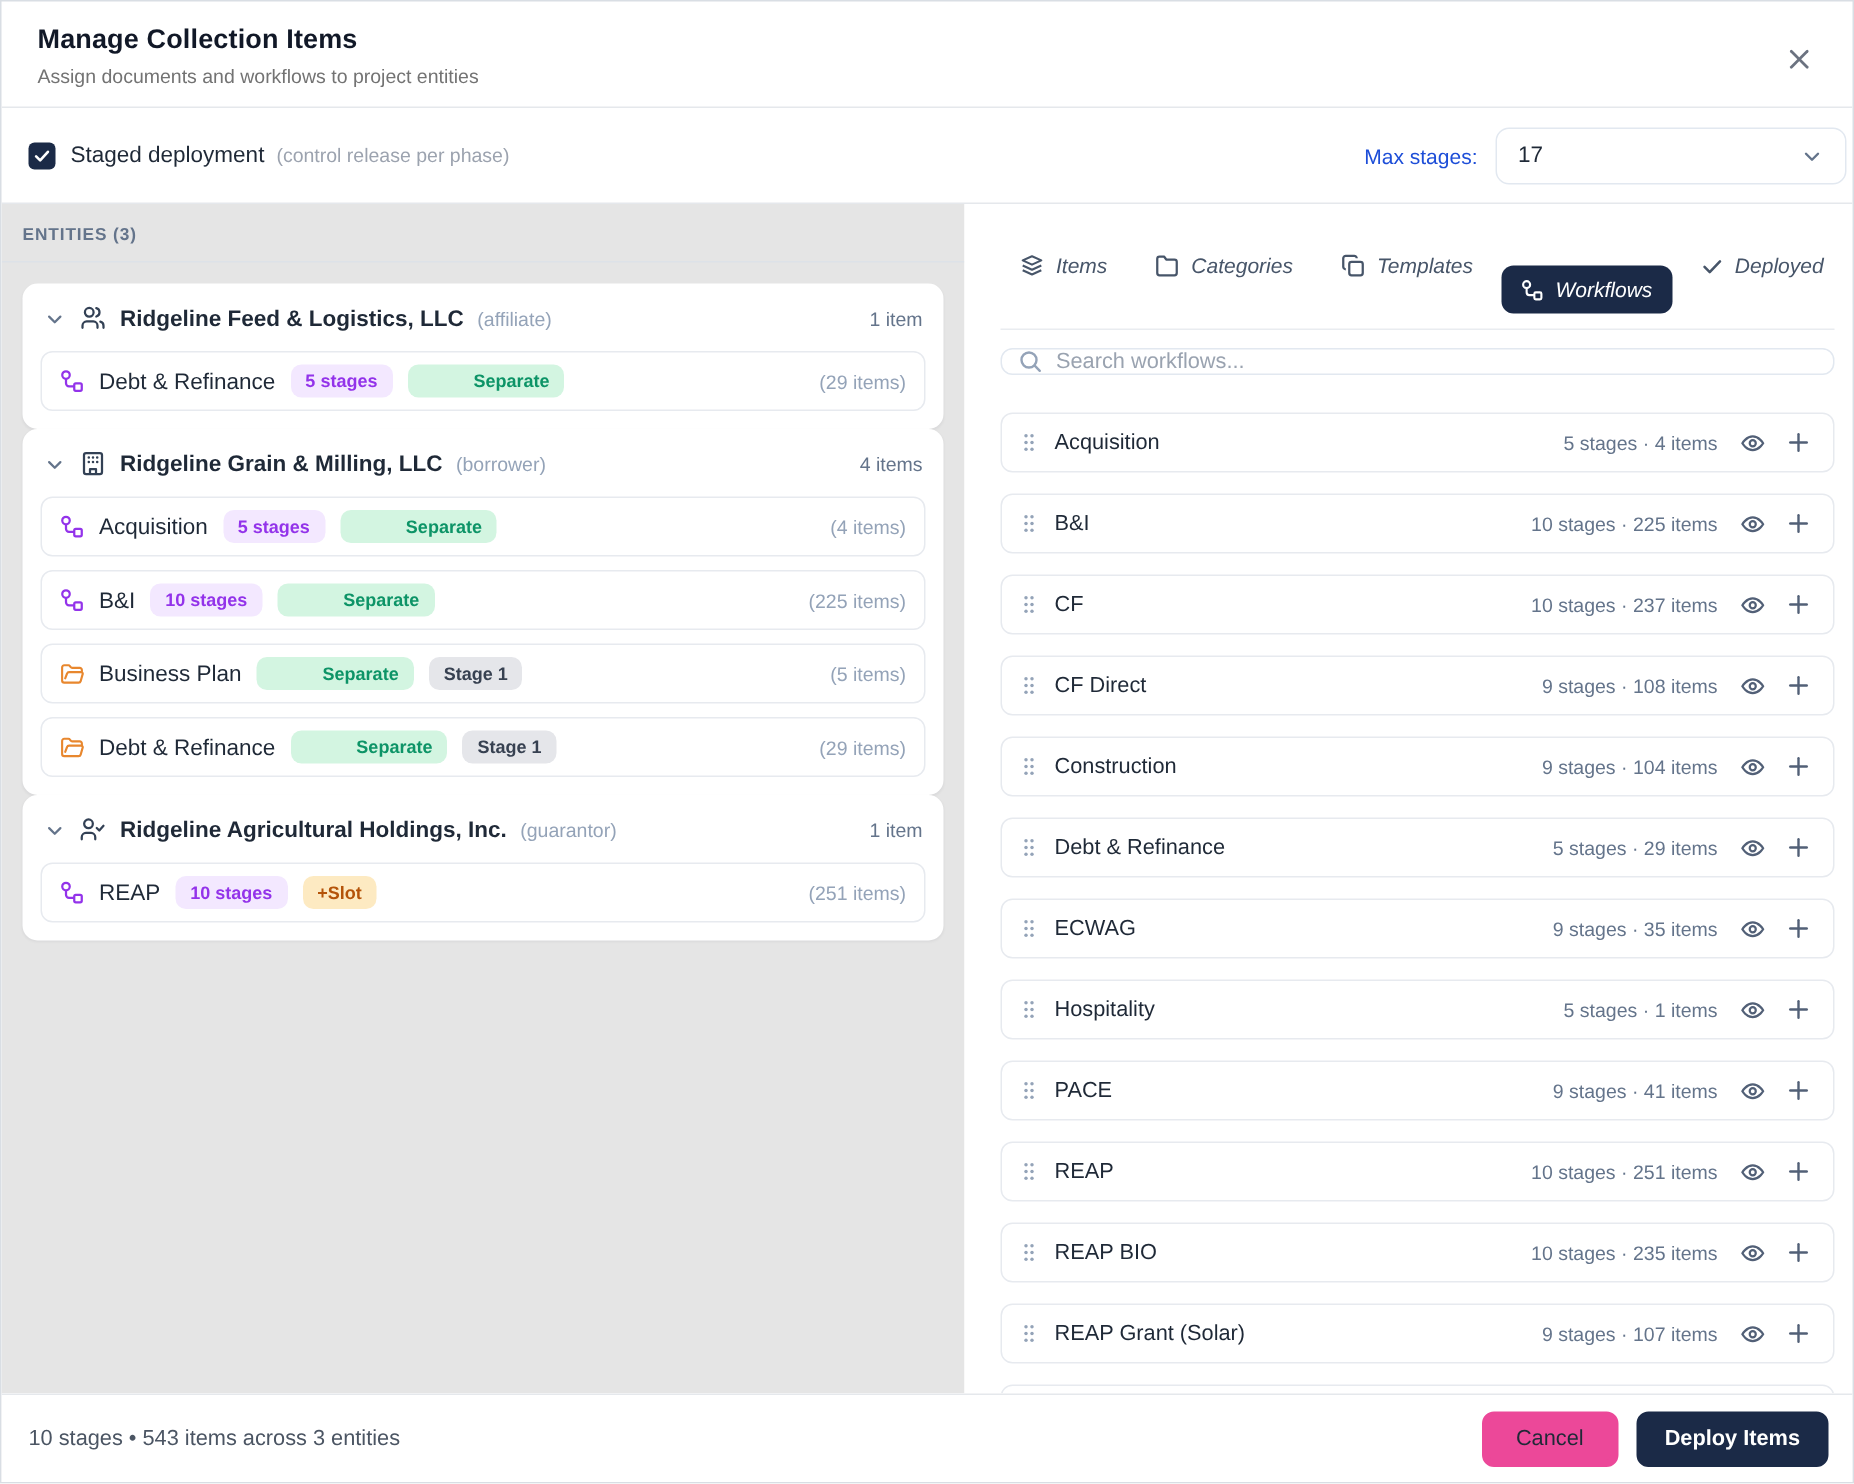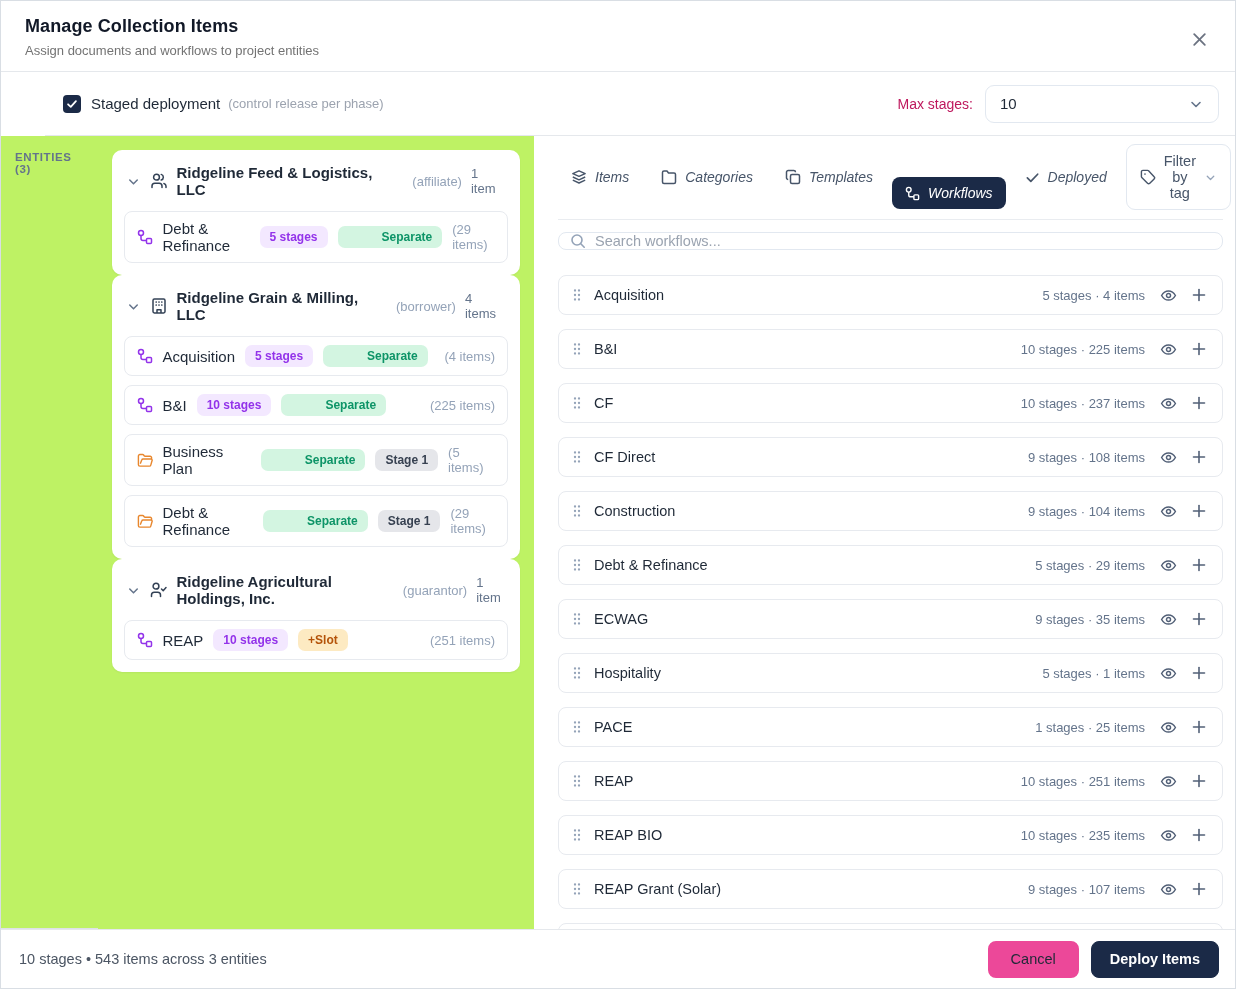--- a/index.html
+++ b/index.html
@@ -7,34 +7,34 @@
   body { font-family:"Liberation Sans", sans-serif; color:#1f2937; }
   .modal { width:1236px; height:989px; background:#fff; border:1px solid #d9dee4; display:flex; flex-direction:column; overflow:hidden; }
 
   
   .hdr { position:relative; padding:15px 24px 13px; border-bottom:1px solid #e5e8ec; flex:0 0 auto; }
   .hdr h1 { font-size:18px; font-weight:700; color:#111827; letter-spacing:.1px; }
   .hdr .sub { font-size:13px; color:#737373; margin-top:6px; }
   .close-btn { position:absolute; top:24px; right:22px; width:28px; height:28px; border:none; background:transparent; cursor:pointer; color:#6b7280; display:flex; align-items:center; justify-content:center; }
 
   
-  .opts { height:64px; display:flex; align-items:center; padding:0 16px 0 18px; border-bottom:1px solid #e5e8ec; flex:0 0 auto;margin-left:44px; }
+  .opts { height:64px; display:flex; align-items:center; padding:0 4px 0 18px; border-bottom:1px solid #e5e8ec; flex:0 0 auto; }
   .chk { width:18px; height:18px; background:#1b2a47; border-radius:4px; display:flex; align-items:center; justify-content:center; cursor:pointer; flex:0 0 auto; }
   .opts .lbl { font-size:15px; font-weight:500; color:#1f2937; margin-left:10px; }
   .opts .hint { font-size:13px; color:#9ca3af; margin-left:8px; }
   .opts .spacer { flex:1; }
-  .opts .maxlbl { font-size:14px; color:#be185d; margin-right:12px; }
+  .opts .maxlbl { font-size:14px; color:#1d4ed8; margin-right:12px; }
   .select-box { width:234px; height:38px; border:1px solid #e2e8f0; border-radius:9px; display:flex; align-items:center; padding:0 14px; font-size:15px; color:#1f2937; cursor:pointer; background:#fff; }
   .select-box .val { flex:1; }
 
   
   .body { flex:1; display:flex; overflow:hidden; }
 
   
-  .left { width:533px; flex:0 0 auto; background:#bef264; overflow:hidden; display:flex; }
+  .left { width:642px; flex:0 0 auto; background:#e5e5e5; overflow:hidden; display:flex; flex-direction:column; }
   .ent-hdr { padding:15px 14px 11px; font-size:11.5px; font-weight:700; letter-spacing:.6px; color:#64748b; border-bottom:1px solid #dde2e8; }
   .ent-scroll { padding:14px; }
   .group-card { background:#fff; border-radius:10px; padding:12px; box-shadow:0 1px 2px rgba(16,24,40,.05); }
   .group-head { display:flex; align-items:center; gap:9px; padding:2px 2px 4px; cursor:pointer; }
   .group-head .gname { font-size:15px; font-weight:600; color:#1f2937; }
   .group-head .grole { font-size:13px; color:#94a3b8; }
   .group-head .gcount { margin-left:auto; font-size:13px; color:#64748b; }
   .item-row { display:flex; align-items:center; gap:10px; border:1px solid #e7eaef; border-radius:8px; padding:8px 12px; margin-top:9px; min-height:38px; background:#fff; }
   .item-row .iname { font-size:15px; font-weight:500; color:#1f2937; }
   .item-row .icount { margin-left:auto; font-size:13px; color:#94a3b8; }
@@ -166,21 +166,21 @@
     <span class="chk">
         <svg width="14" height="14" viewBox="0 0 16 16">
           <use href="#i-checkmark"></use>
         </svg>
       </span>
     <span class="lbl">Staged deployment</span>
     <span class="hint">(control release per phase)</span>
     <span class="spacer"></span>
     <span class="maxlbl">Max stages:</span>
     <div class="select-box">
-      <span class="val">10</span>
+      <span class="val">17</span>
       <span style="color:#64748b">
           <svg width="16" height="16" viewBox="0 0 16 16">
             <use href="#i-chevron-down"></use>
           </svg>
         </span>
     </div>
   </div>
 
   <div class="body">
 
@@ -562,21 +562,21 @@
               </span>
             </button>
         </div>
         <div class="wf-row">
           <span class="drag">
               <svg width="14" height="16" viewBox="0 0 14 16">
                 <use href="#i-drag"></use>
               </svg>
             </span>
           <span class="wname">PACE</span>
-          <span class="wstats">1 stages · 25 items</span>
+          <span class="wstats">9 stages · 41 items</span>
           <button class="icon-btn eye">
               <span>
                 <svg width="17" height="17" viewBox="0 0 16 16">
                   <use href="#i-eye"></use>
                 </svg>
               </span>
             </button>
           <button class="icon-btn plus">
               <span>
                 <svg width="16" height="16" viewBox="0 0 16 16">

